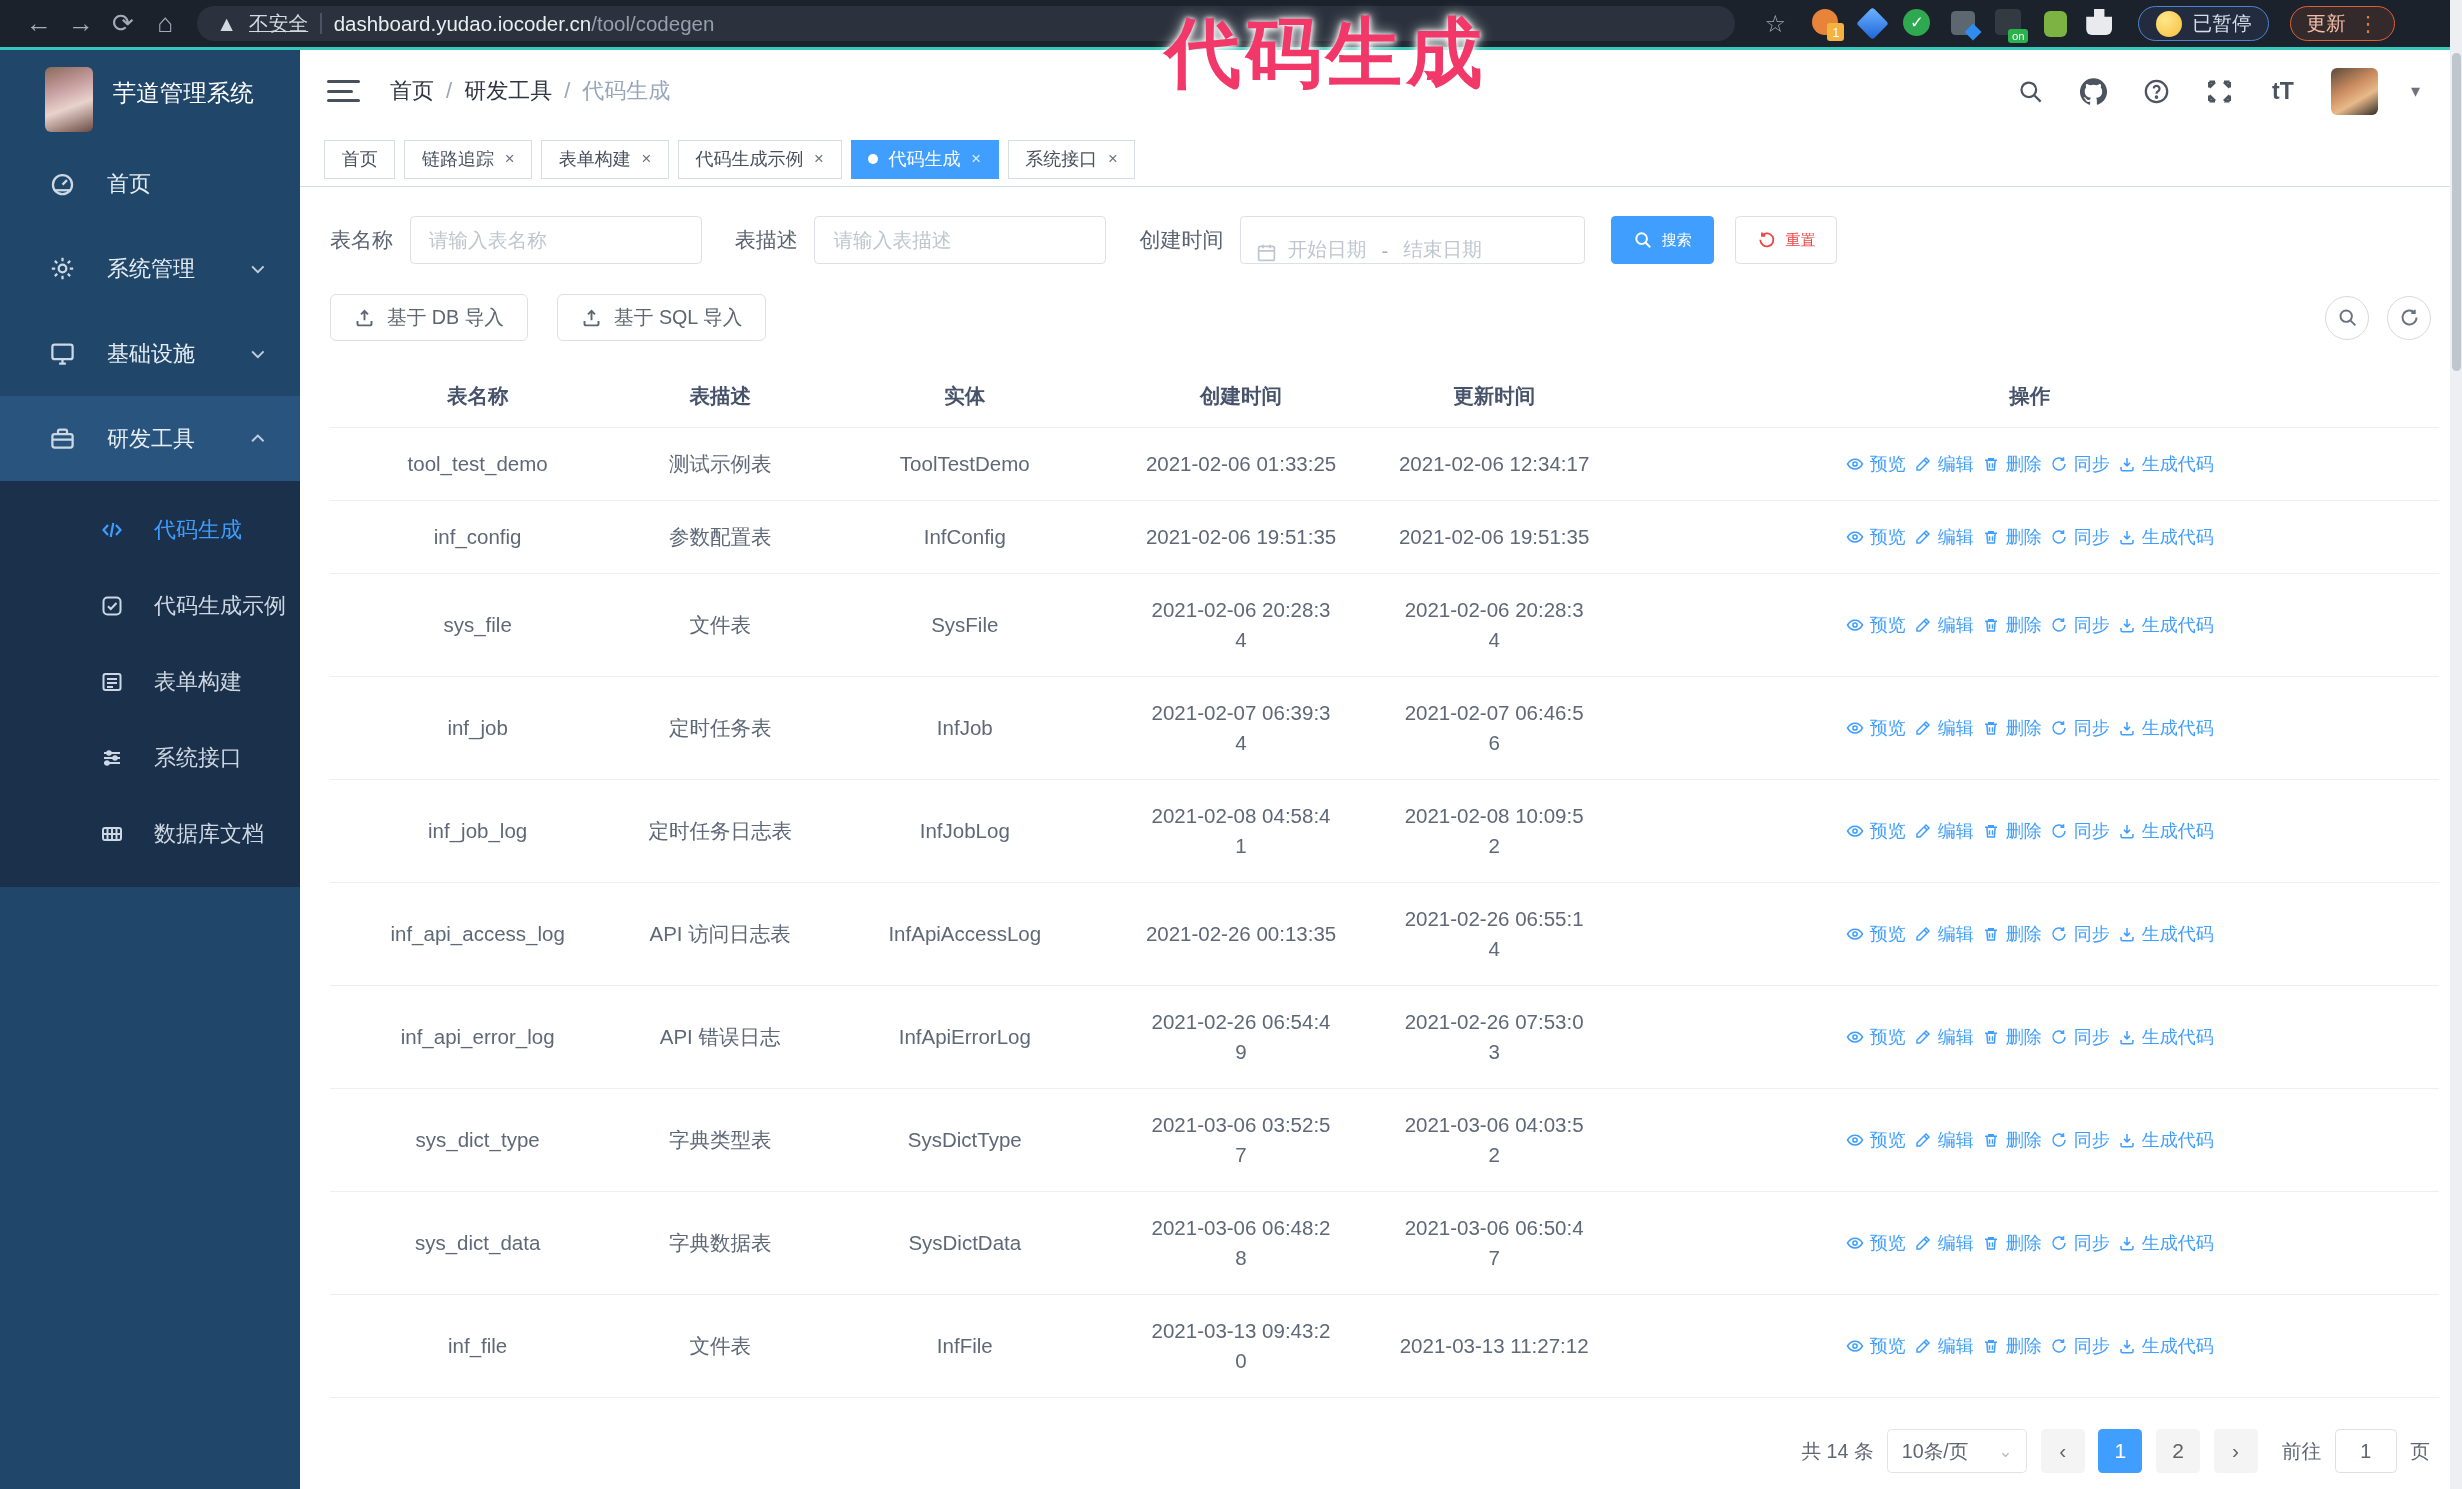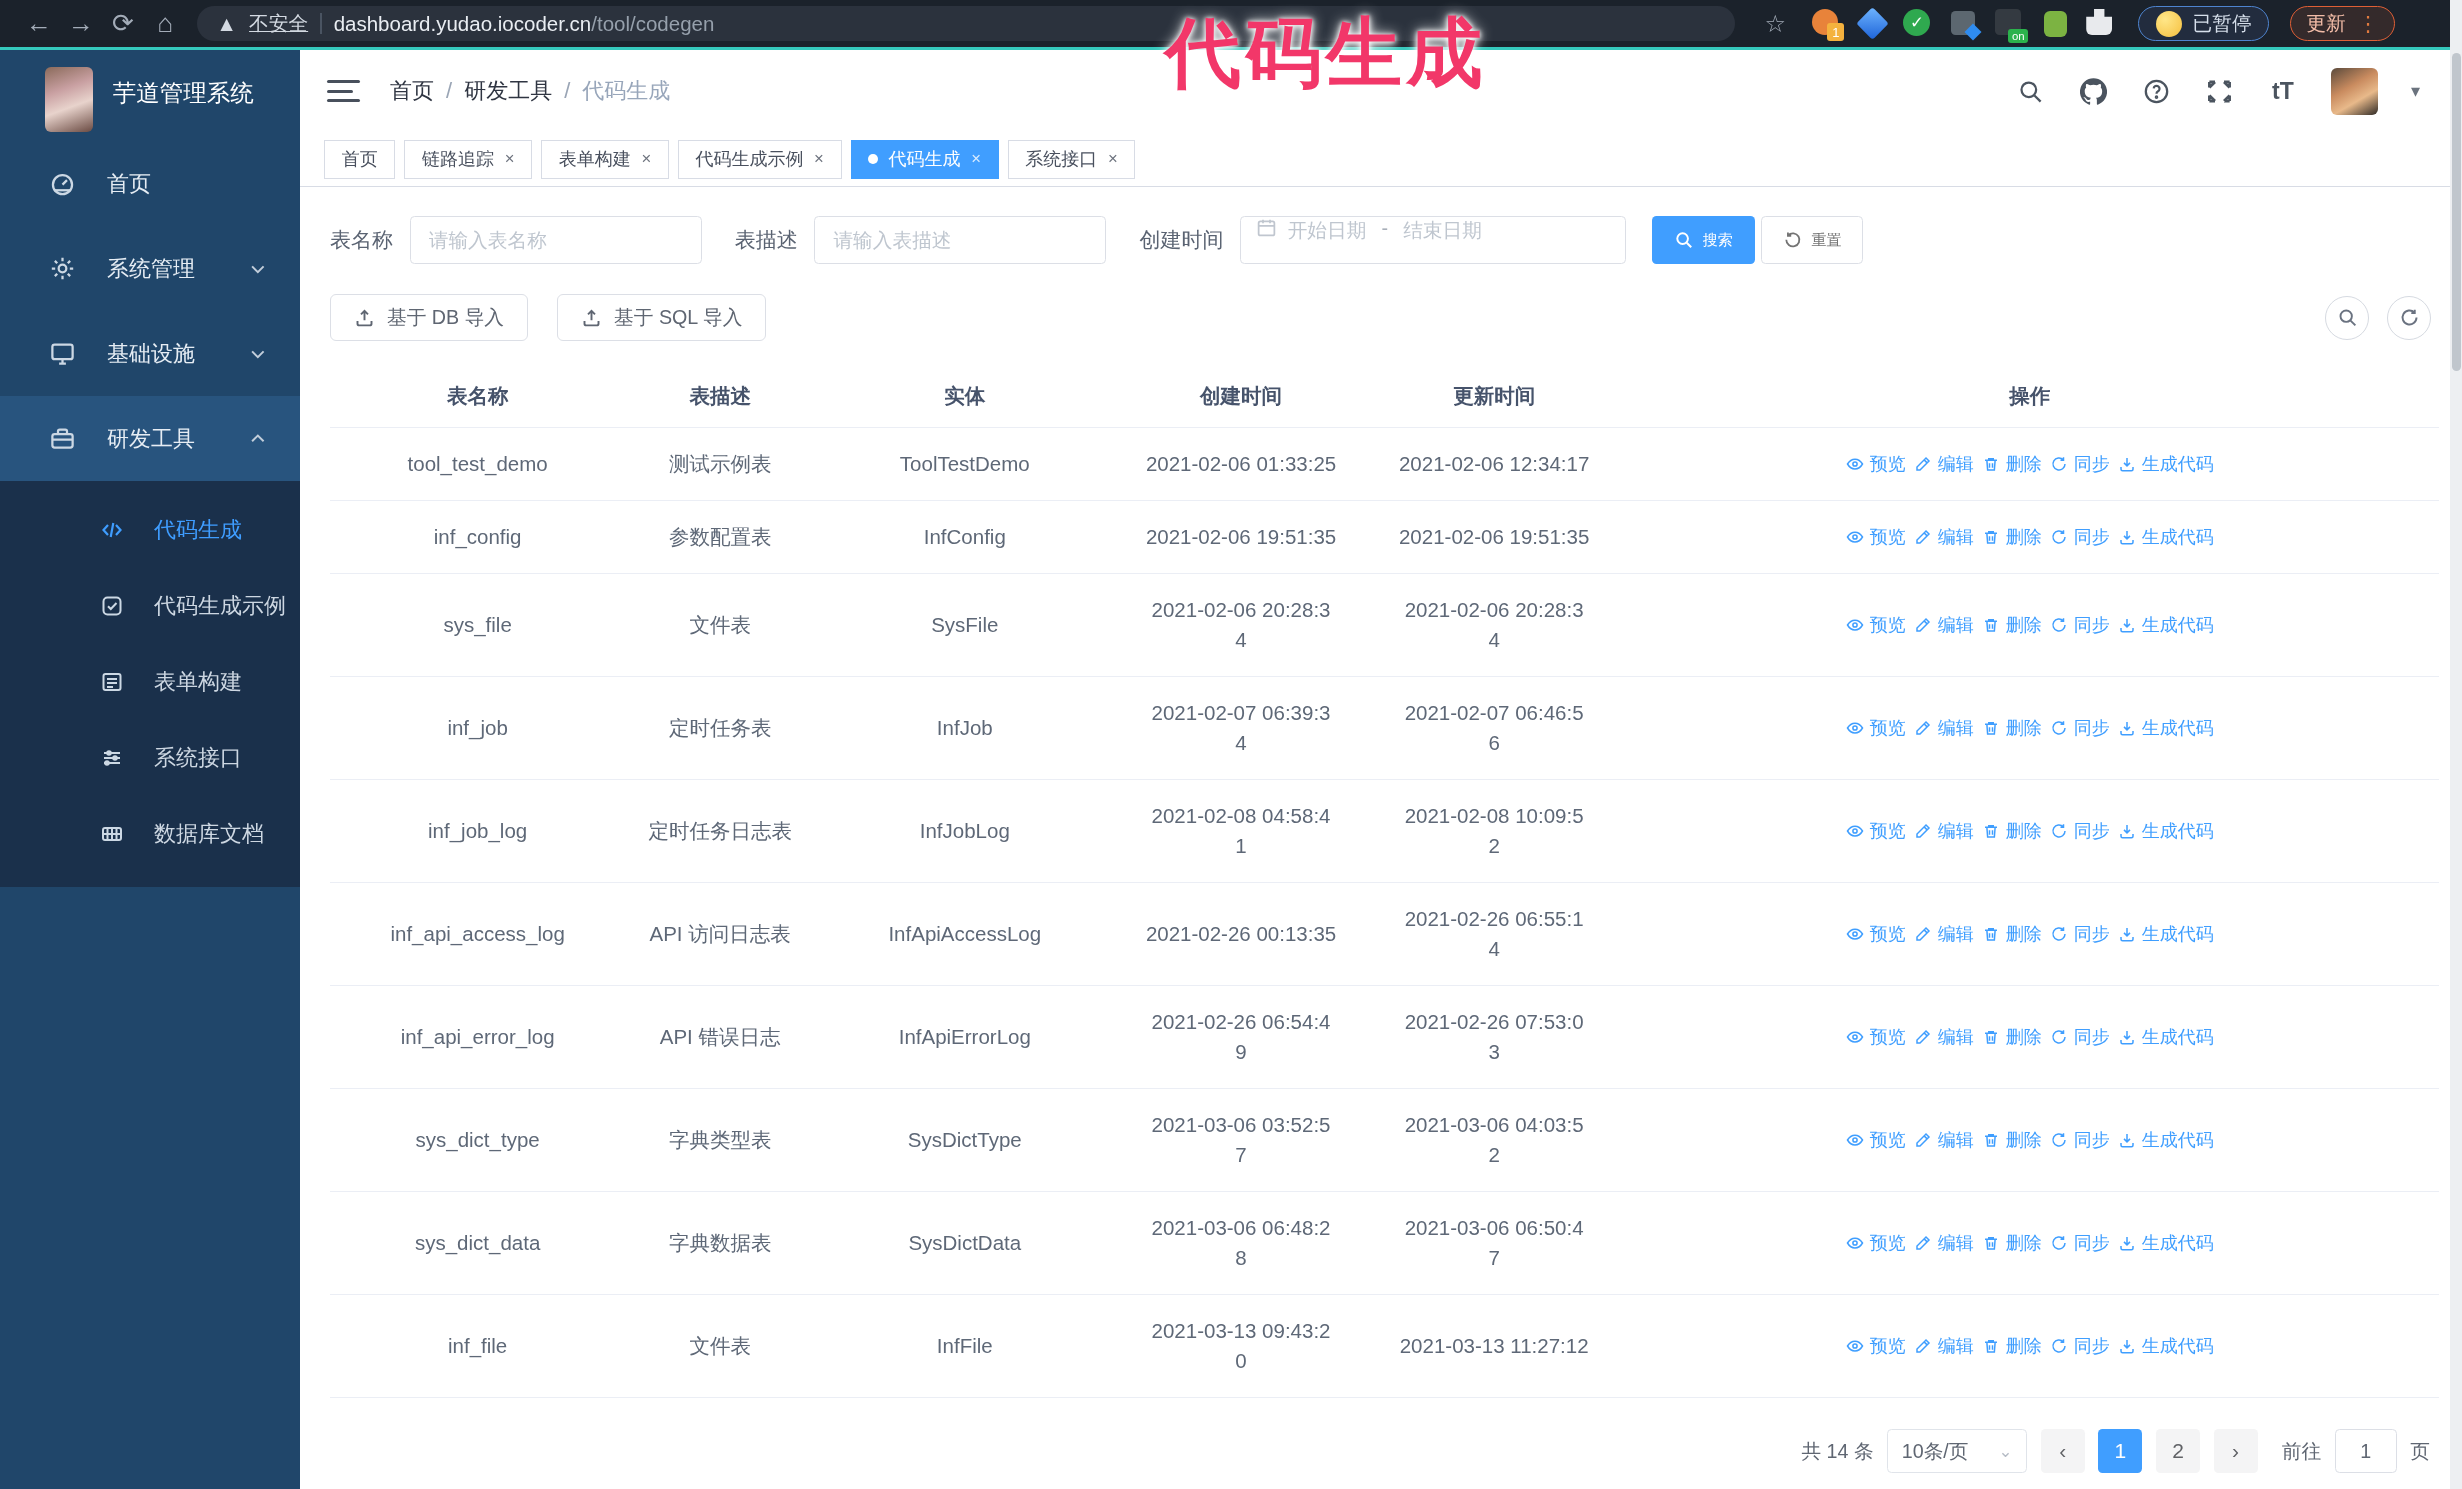--- a/index.html
+++ b/index.html
@@ -76,28 +76,28 @@
   .tab .dot { width:9.8px; height:9.8px; border-radius:50%; background:#fff; flex:none;}
   .tab .x { font-size:16.7px; opacity:.8; }
   .content { flex:1; padding:23px 23px 0 30px; display:flex; flex-direction:column; }
   
   .filter-row { display:flex; align-items:center; margin-top:6px; flex:none;}
   .f-label { font-size:21px; color:#5a6372; font-weight:500; margin-right:16.7px; white-space:nowrap;}
   .inp { height:48px; border:0.8px solid #dcdfe6; border-radius:4.5px; background:#fff; font-size:19.7px; color:#606266; }
   input.inp { width:292px; padding:0 18px; outline:none; font-family:inherit;}
   input.inp::placeholder { color:#bfc6cf; }
   .gap { width:33px; flex:none;}
-  .date-box { width:386px; display:flex; align-items:flex-start; padding:0 15px; gap:10.6px; }
+  .date-box { width:345px; display:flex; align-items:flex-end; padding:0 15px; gap:10.6px; }
   .cal-ico { color:#c0c6cf; display:flex;} .cal-ico svg{width:21px;height:21px;}
   .ph { color:#bfc6cf; font-size:19.7px; }
   .range-sep { color:#a8afb9; margin:0 4.5px; }
   .btn { height:48px; border-radius:4.5px; font-size:15px; display:inline-flex; align-items:center; justify-content:center; gap:9px; cursor:pointer; border:0.8px solid transparent; white-space:nowrap;}
   .btn svg { width:19.7px; height:19.7px; }
   .btn-primary { background:#409eff; color:#fff; padding:0 21px; margin-left:26px;}
-  .btn-plain { background:#fff; color:#737373; border-color:#dcdfe6; padding:0 21px; margin-left:6px;}
+  .btn-plain { background:#fff; color:#ef4444; border-color:#dcdfe6; padding:0 21px; margin-left:21px;}
   
   .action-row { display:flex; align-items:center; margin-top:30px; flex:none;}
   .btn-outline { height:47px; padding:0 23px; border:0.8px solid #dcdfe6; border-radius:6px; background:#fff; color:#5f6672; font-size:19.7px; display:inline-flex; align-items:center; gap:12px; margin-right:29px; cursor:pointer;}
   .btn-outline svg { width:21px; height:21px; }
   .right-tools { margin-left:auto; display:flex; gap:18px; padding-right:7.6px;}
   .circle-btn { width:44px; height:44px; border-radius:50%; border:0.8px solid #d6dae1; background:#fff; color:#6a7280; display:flex; align-items:center; justify-content:center; cursor:pointer;}
   .circle-btn svg { width:21px; height:21px; }
   
   table { margin-top:26px; width:100%; border-collapse:collapse; table-layout:fixed; }
   th { font-size:20.5px; color:#46536b; font-weight:600; padding:15px 0 16.7px; border-bottom:0.8px solid #ebeef5; text-align:center; }

